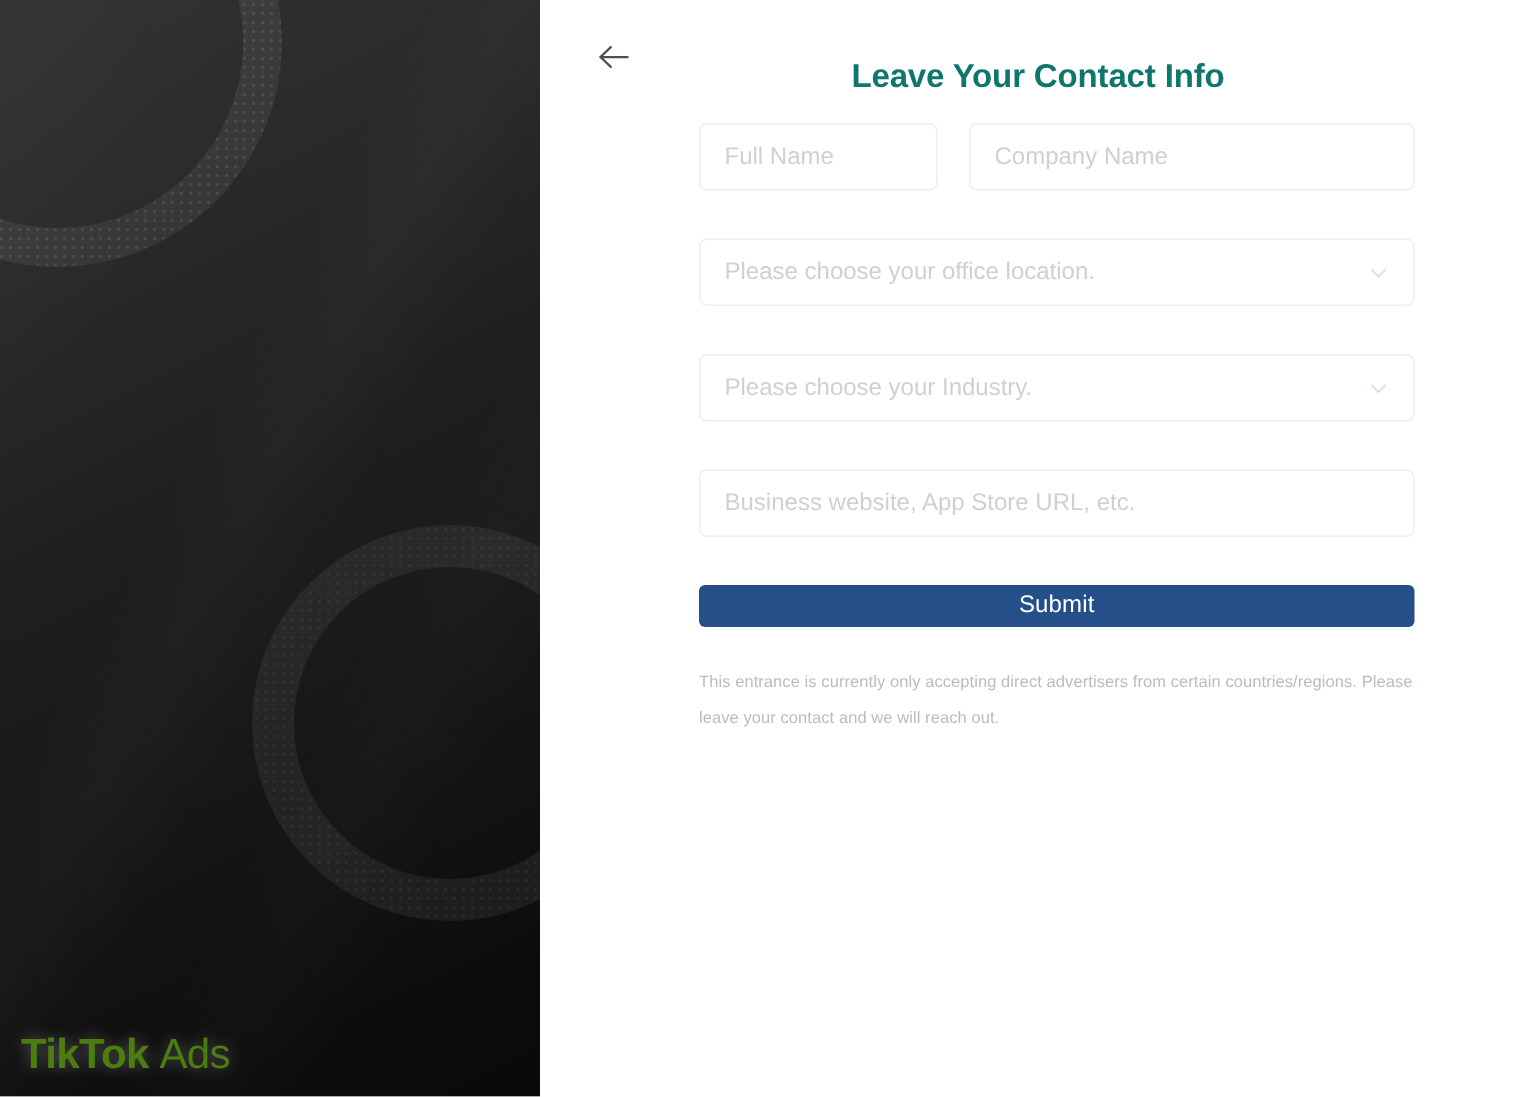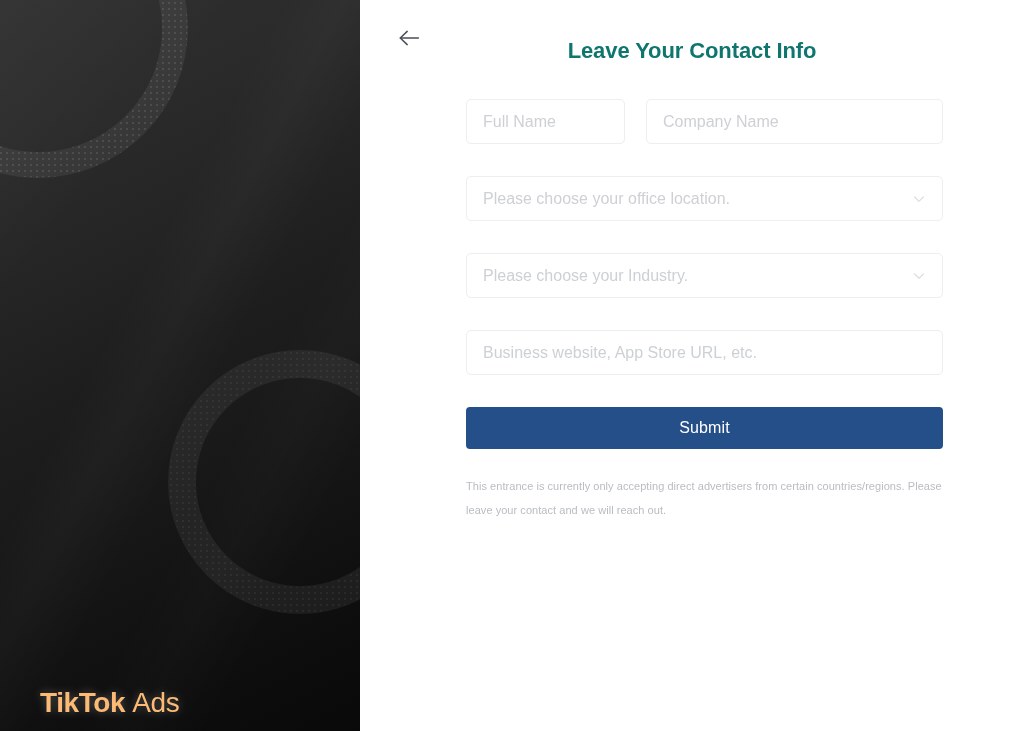--- a/index.html
+++ b/index.html
@@ -94,26 +94,26 @@
     height: 264px;
     border-radius: 50%;
     background-image: radial-gradient(rgba(255,255,255,0.055) 0.9px, transparent 1px);
     background-size: 6px 6px;
     -webkit-mask-image: radial-gradient(circle at 50% 50%, transparent 0 104px, #000 106px 130px, transparent 132px);
     mask-image: radial-gradient(circle at 50% 50%, transparent 0 104px, #000 106px 130px, transparent 132px);
   }
 
   .brand-logo {
     position: absolute;
-    left: 40px;
+    left: 14px;
     bottom: 14px;
     font-size: 28px;
     letter-spacing: -0.4px;
     line-height: 1;
-    color: #fdba74;
+    color: #4d7c0f;
     white-space: nowrap;
     text-shadow: 0 0 10px rgba(255,255,255,0.30);
   }
   .brand-logo .logo-tiktok { font-weight: 700; }
   .brand-logo .logo-ads { font-weight: 400; margin-left: 7px; }
 
   
   .form-panel {
     position: relative;
     flex: 1 1 auto;
@@ -145,21 +145,21 @@
     font-size: 22px;
     font-weight: 600;
     color: #0f766e;
     letter-spacing: -0.1px;
     margin: 0;
   }
 
   .form-body {
     position: absolute;
     left: 106px;
-    top: 99px;
+    top: 82px;
     width: 477px;
   }
 
   .field-row {
     display: flex;
     gap: 21px;
     margin-bottom: 32px;
   }
   .field-row .field { margin-bottom: 0; }
   .field-row .field-short { flex: 0 0 159px; }
@@ -198,21 +198,21 @@
     transform: translateY(-50%);
     width: 16px;
     height: 16px;
     pointer-events: none;
   }
   .chevron svg { display: block; }
 
   .submit-button {
     display: block;
     width: 100%;
-    height: 42px;
+    height: 28px;
     margin-top: 0;
     border: none;
     border-radius: 4px;
     background: #254f88;
     color: #ffffff;
     font-family: "Liberation Sans", sans-serif;
     font-size: 16px;
     font-weight: 400;
     letter-spacing: 0.1px;
     cursor: pointer;

